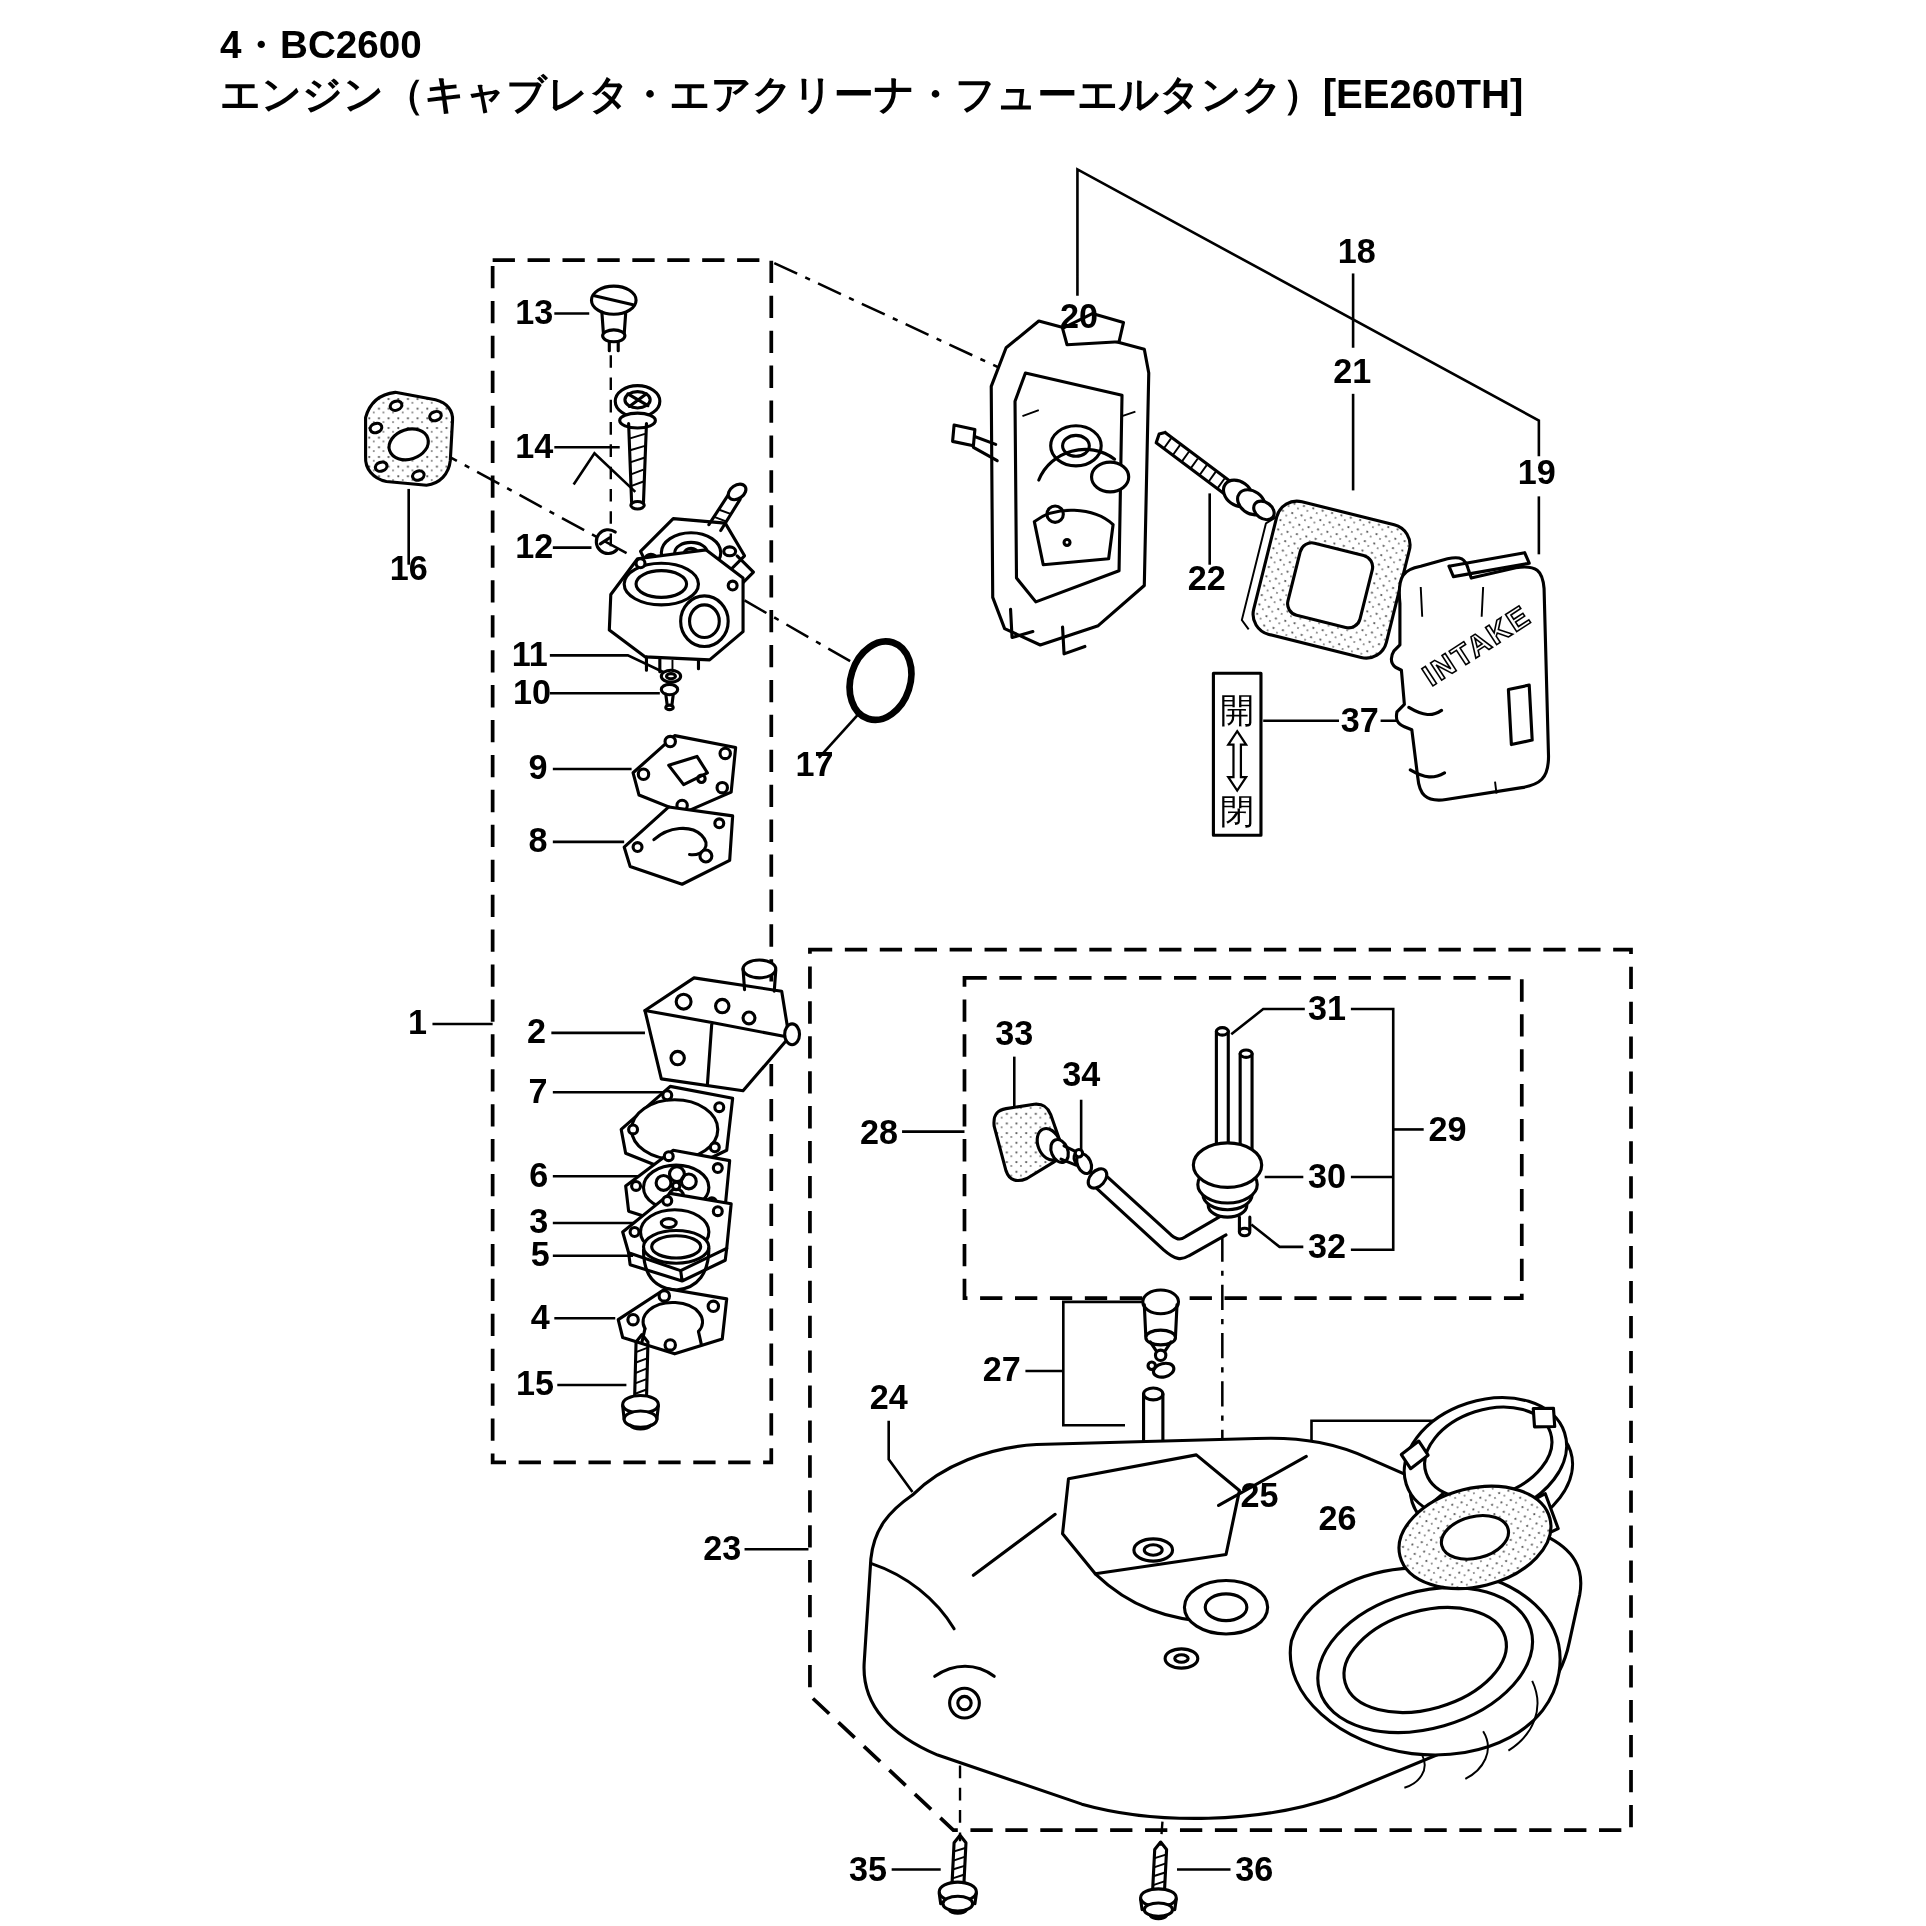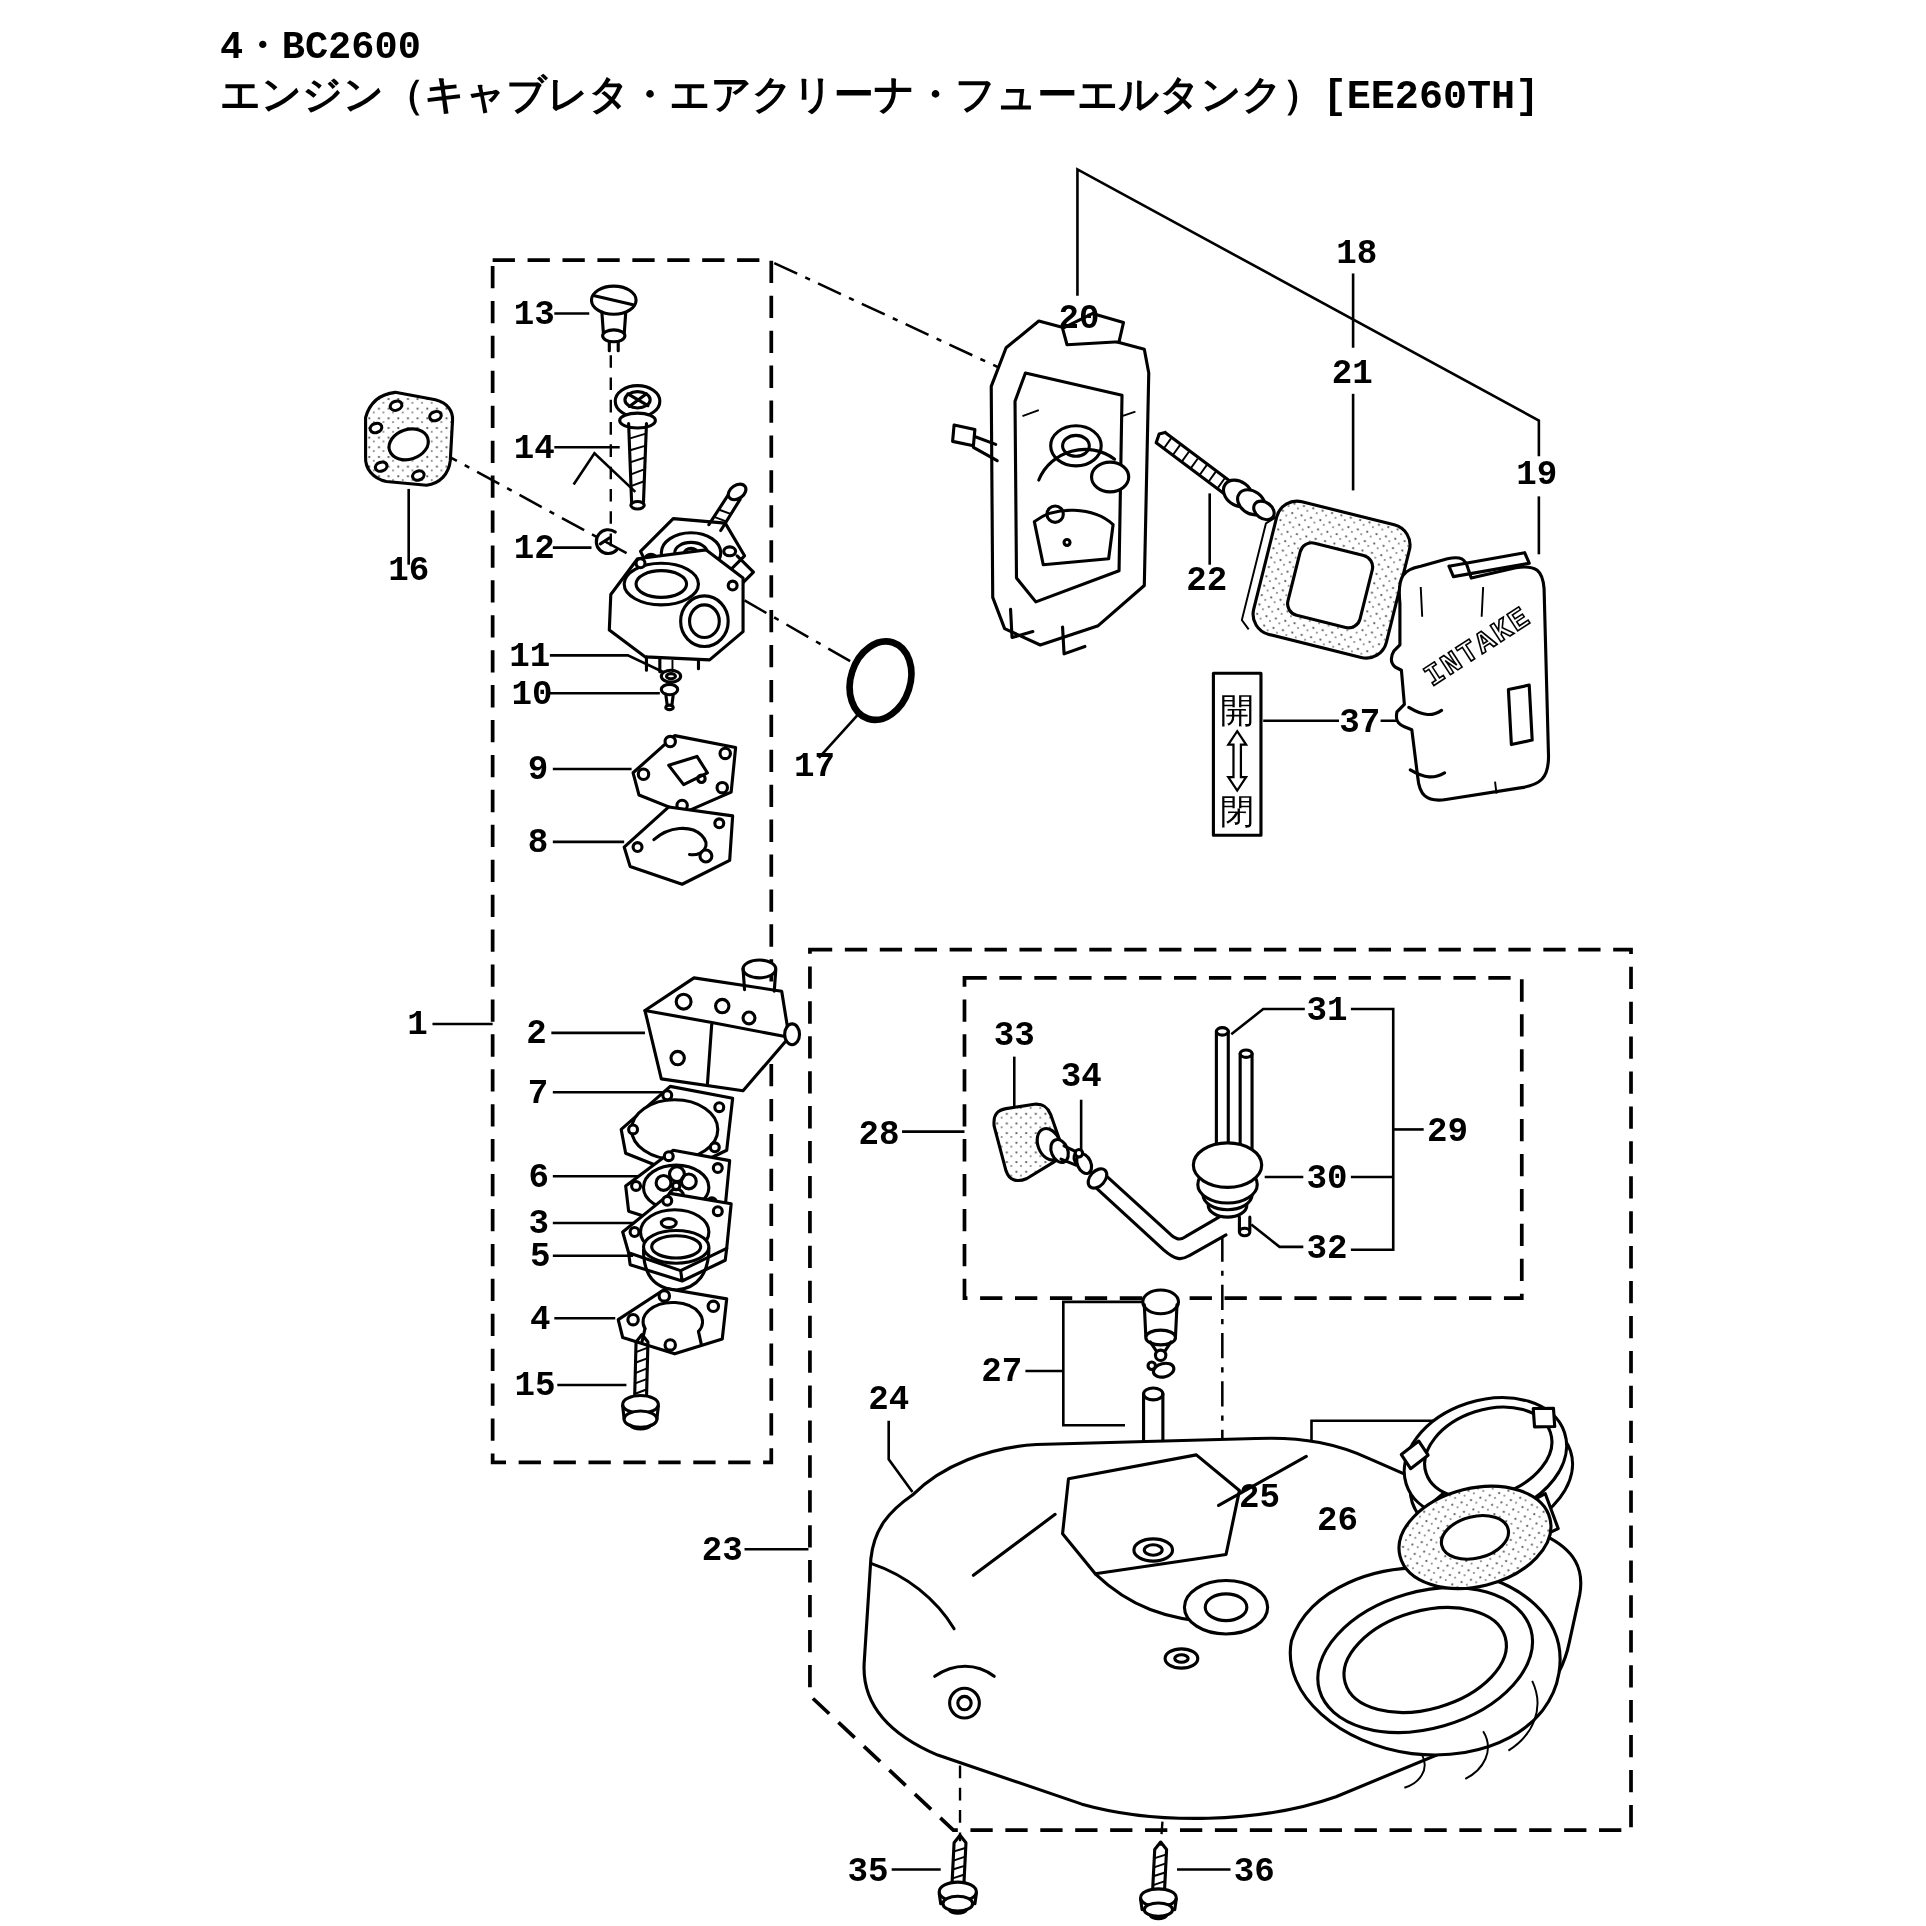--- a/index.html
+++ b/index.html
@@ -1,17 +1,17 @@
 <!DOCTYPE html>
 <html style="font-size:12px"><head>
 <meta charset="utf-8">
 <style>
   html,body{margin:0;padding:0;background:#ffffff;}
   .canvas{position:relative;width:1926px;height:1926px;background:#ffffff;overflow:hidden;
-          font-family:Liberation Mono, monospace;}
+          font-family:Liberation Sans, sans-serif;}
   svg{position:absolute;left:0;top:0;}
   svg text{fill:#000;}
   .ttl{font-weight:bold;}
   .plbl{font-size:46px;font-weight:bold;}
   .ln{stroke:#000;stroke-width:3.5;fill:none;}
   .pt{stroke:#000;stroke-width:4.2;fill:none;stroke-linejoin:round;stroke-linecap:round;}
   .ptw{stroke:#000;stroke-width:4.2;fill:#fff;stroke-linejoin:round;}
   .thin{stroke:#000;stroke-width:2.6;fill:none;}
   .dashbox{stroke:#000;stroke-width:5;fill:none;stroke-dasharray:30 17;}
   .dd{stroke:#000;stroke-width:3.4;fill:none;stroke-dasharray:34 12 7 12;}

